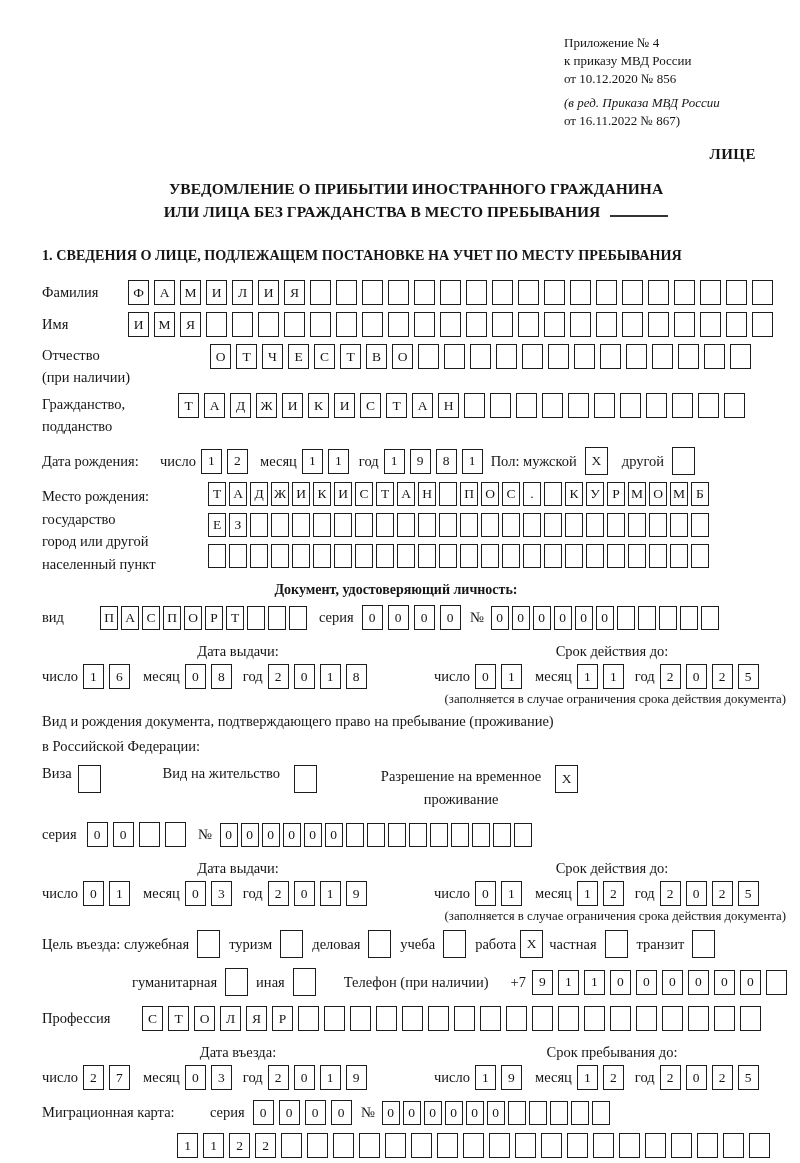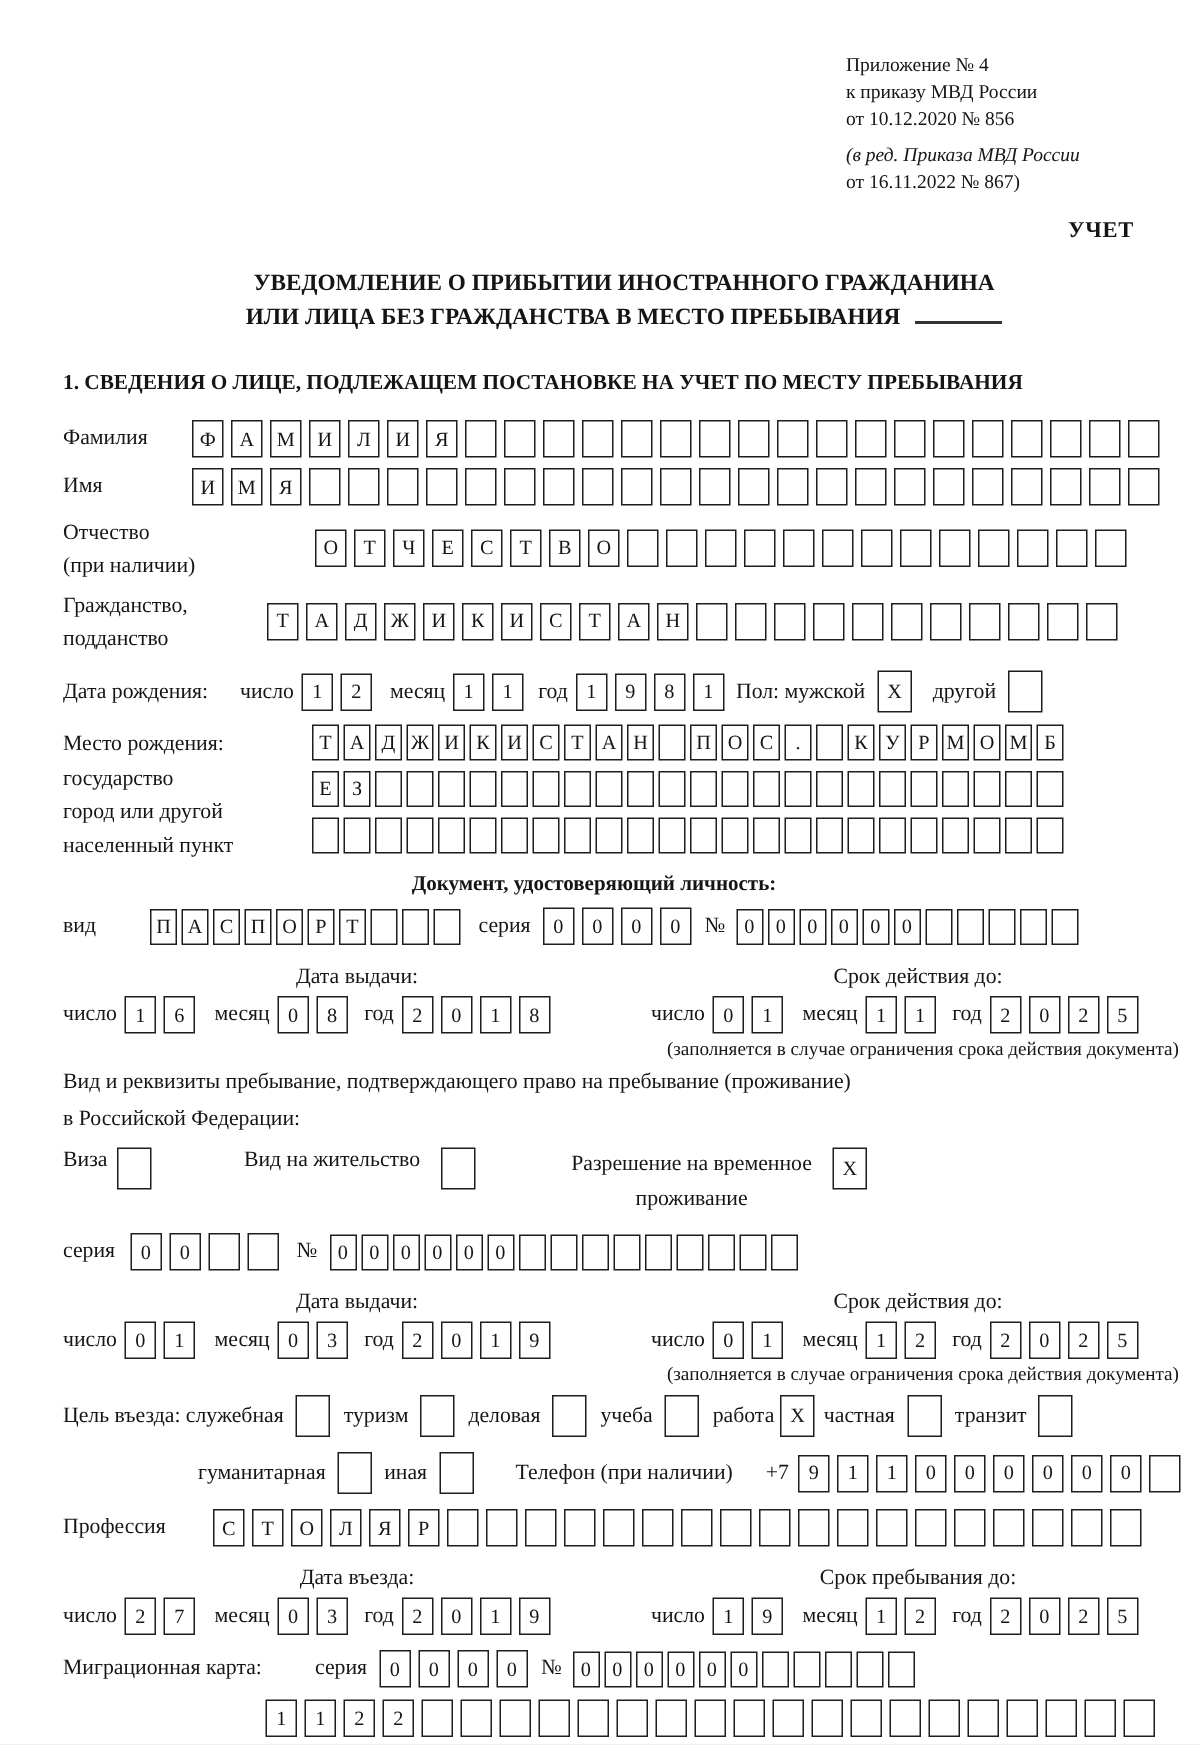--- a/index.html
+++ b/index.html
@@ -9,21 +9,21 @@
     font-family:"Liberation Serif","DejaVu Serif",serif;
     font-size:14.5px;color:#151515;overflow:hidden;position:relative;
   }
   .annex{width:200px;margin-left:auto;margin-right:26px;font-size:13px;line-height:1.4;}
   .annex .p2{margin-top:5px;font-style:italic;}
   .forma{text-align:right;margin:16px 34px 0 0;font-weight:bold;font-size:15px;letter-spacing:.5px;}
   .title{text-align:center;font-weight:bold;font-size:15.5px;line-height:1.5;margin-top:14px;}
   .uline{display:inline-block;width:58px;height:13px;border-bottom:2px solid #333;margin-left:10px;}
   .sec{font-weight:bold;font-size:14.2px;margin:24px 0 16px 0;}
   .row{display:flex;align-items:center;margin-bottom:7px;}
-  .row.top{align-items:center;}
+  .row.top{align-items:flex-start;}
   .lbl{flex-shrink:0;}
   .cells{display:inline-flex;gap:5px;flex-wrap:nowrap;}
   .cells.sm{gap:3px;}
   .cell{display:inline-flex;align-items:center;justify-content:center;
         width:19px;height:23px;border:1.6px solid #1d1d1d;background:#fff;
         font-size:13.5px;flex-shrink:0;}
   .cells.sm .cell{width:16px;height:22px;}
   .cb{width:21px;height:26px;margin-left:8px;}
   .dg{display:inline-flex;align-items:center;gap:5px;}
   .twocol{display:flex;margin-bottom:2px;}
@@ -44,21 +44,21 @@
 <div class="page">
 
   <div class="annex">
     <div>Приложение № 4</div>
     <div>к приказу МВД России</div>
     <div>от 10.12.2020 № 856</div>
     <div class="p2">(в ред. Приказа МВД России</div>
     <div>от 16.11.2022 № 867)</div>
   </div>
 
-  <div class="forma">УЧЕТ</div>
+  <div class="forma">ЛИЦЕ</div>
 
   <div class="title">
     <div>УВЕДОМЛЕНИЕ О ПРИБЫТИИ ИНОСТРАННОГО ГРАЖДАНИНА</div>
     <div><span>ИЛИ ЛИЦА БЕЗ ГРАЖДАНСТВА В МЕСТО ПРЕБЫВАНИЯ</span><span class="uline"></span></div>
   </div>
 
   <div class="sec">1. СВЕДЕНИЯ О ЛИЦЕ, ПОДЛЕЖАЩЕМ ПОСТАНОВКЕ НА УЧЕТ ПО МЕСТУ ПРЕБЫВАНИЯ</div>
 
   <div class="row">
     <span class="lbl" style="width:86px">Фамилия</span>
@@ -383,21 +383,21 @@
             <span class="cell">2</span>
             <span class="cell">0</span>
             <span class="cell">2</span>
             <span class="cell">5</span>
           </span>
       </div>
     </div>
   </div>
   <div class="note">(заполняется в случае ограничения срока действия документа)</div>
 
-  <div>Вид и реквизиты пребывание, подтверждающего право на пребывание (проживание)</div>
+  <div>Вид и рождения документа, подтверждающего право на пребывание (проживание)</div>
   <div style="margin-top:8px">в Российской Федерации:</div>
 
   <div class="opts">
     <span class="opt">
       <span>Виза</span>
       <span class="cell cb" style="margin-left:6px"></span>
     </span>
     <span class="opt" style="margin-left:22px">
       <span>Вид на жительство</span>
       <span class="cell cb" style="margin-left:14px"></span>

